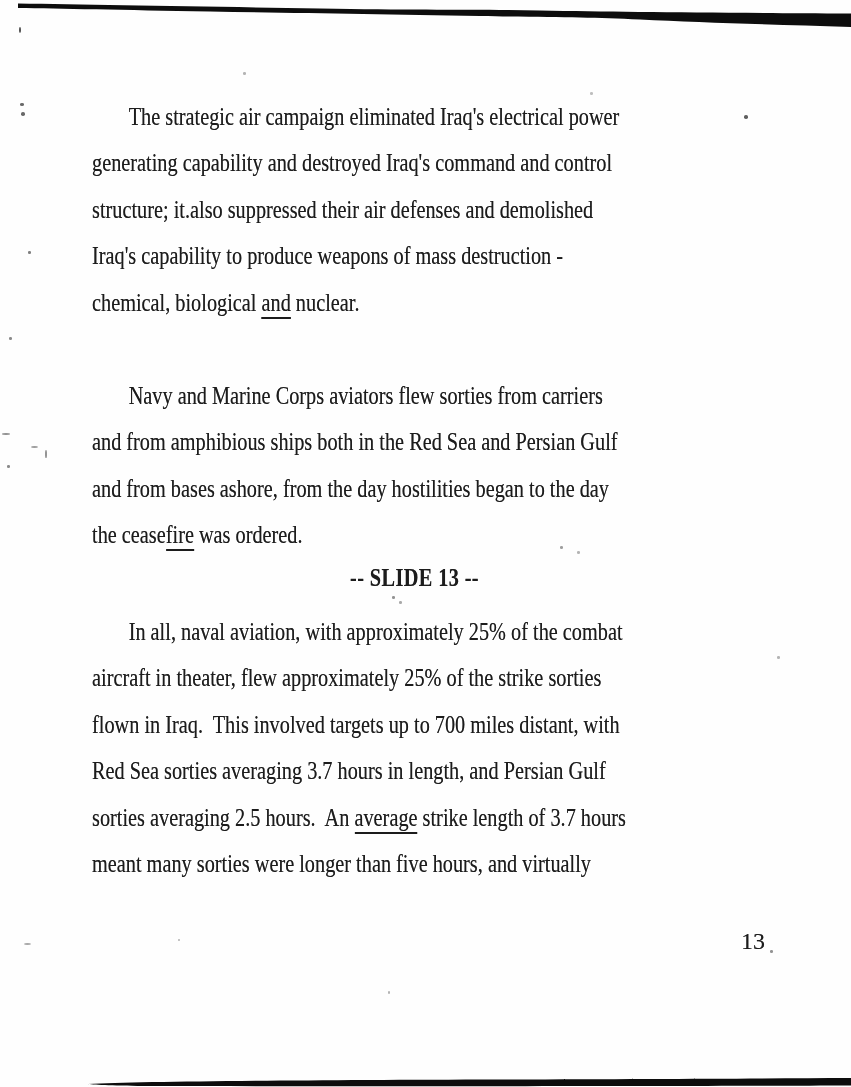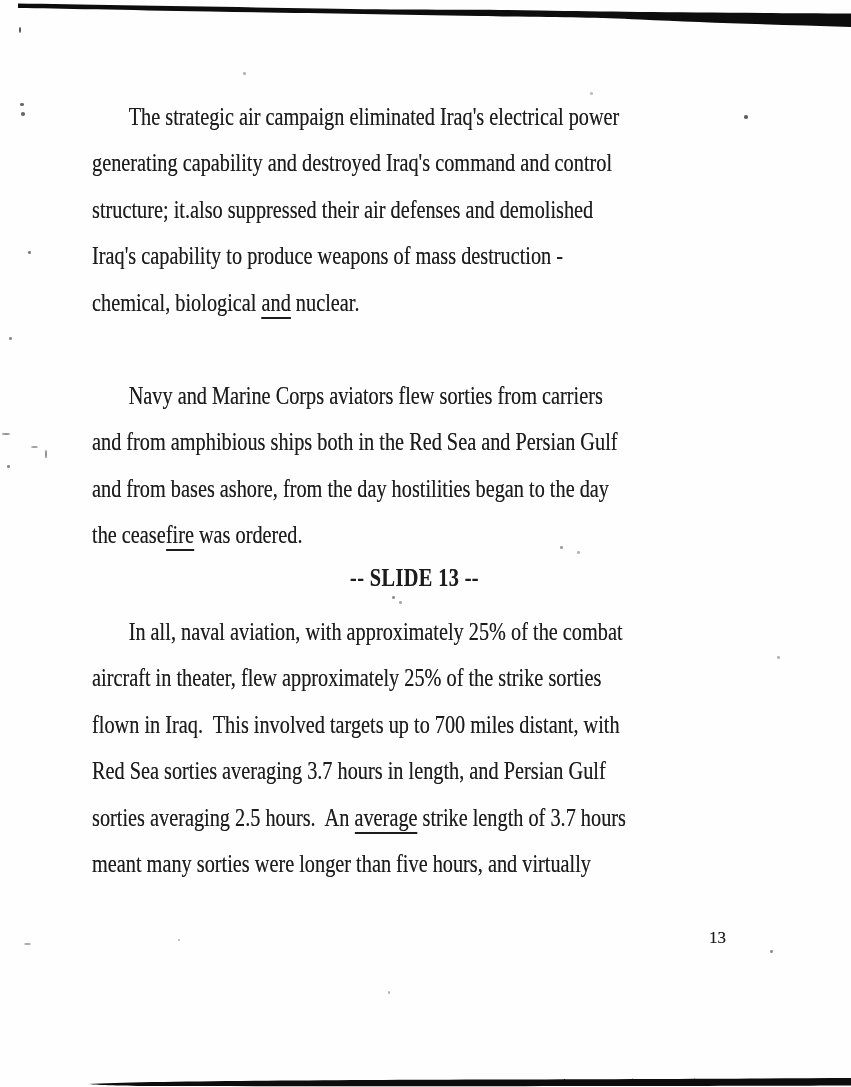--- a/index.html
+++ b/index.html
@@ -22,22 +22,22 @@
     text-shadow:0 0 0.6px rgba(20,20,20,0.55);
   }
   .line{white-space:pre;}
   .ind{text-indent:47px;}
   .p1{top:94px;}
   .p2{top:373px;}
   .p3{top:609px;}
   .heading{top:555px;text-align:center;font-weight:bold;white-space:pre;letter-spacing:0.5px;}
   .u{border-bottom:2px solid #1c1c1c;}
   .pagenum{
-    position:absolute;left:709px;top:929px;
-    font-size:17px;line-height:1;
+    position:absolute;left:741px;top:929px;
+    font-size:24px;line-height:1;
     text-shadow:0 0 0.6px rgba(20,20,20,0.55);
   }
   .sp{position:absolute;background:#2a2a2a;border-radius:45%;display:block;}
 </style>
 </head>
 <body>
 
 <div class="page">
 
   <svg class="scan-bar scan-top" width="851" height="34" viewBox="0 0 851 34" aria-hidden="true">

